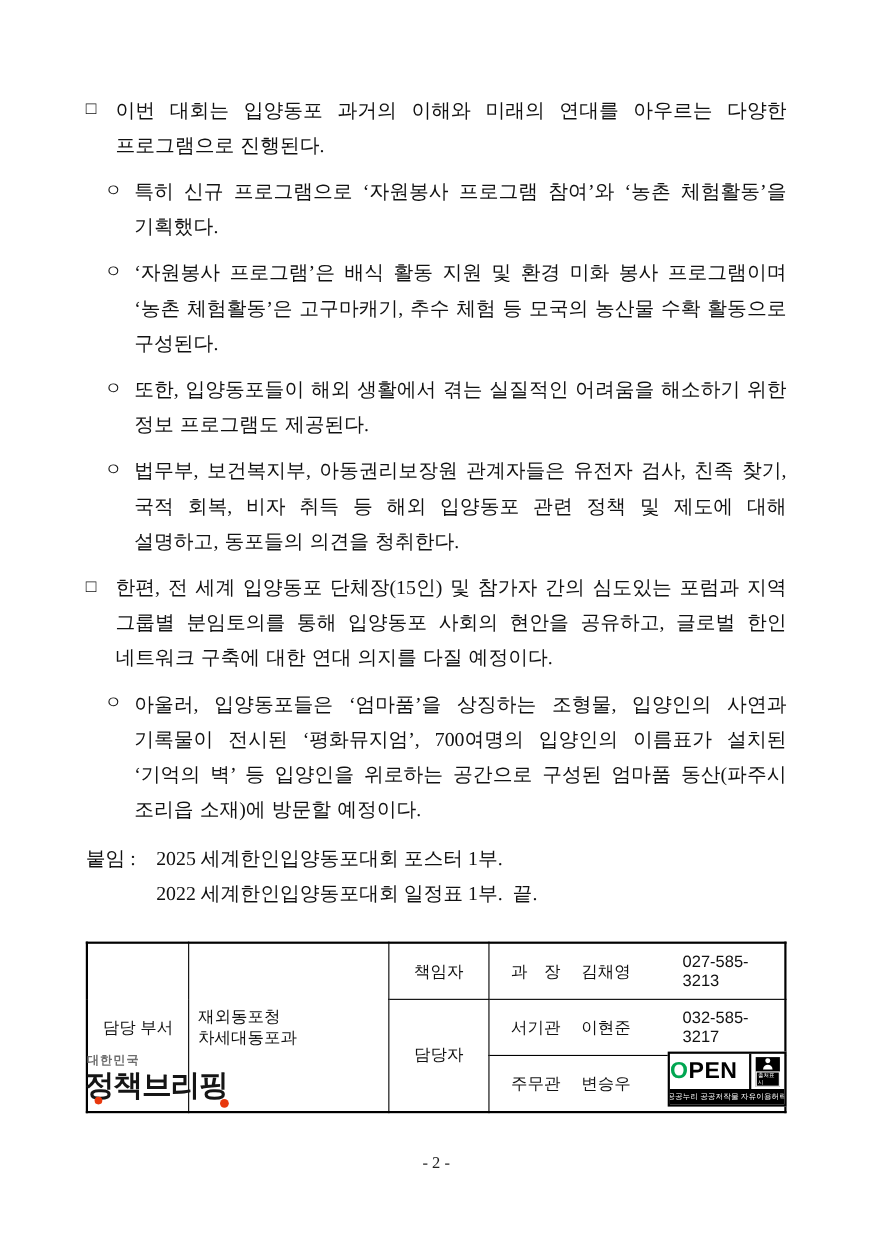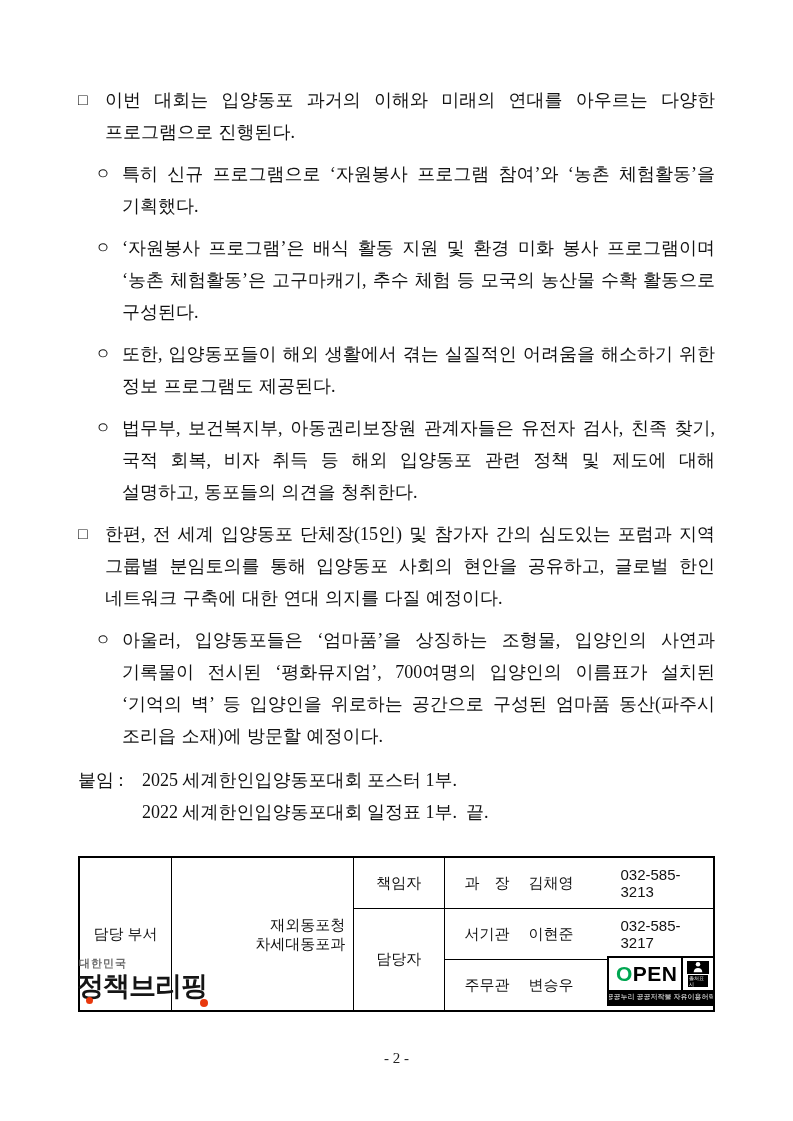--- a/index.html
+++ b/index.html
@@ -14,42 +14,42 @@
   .ptext{flex:1;text-align:justify;word-break:keep-all;word-spacing:1px;}
   .attachment{display:flex;font-size:18px;line-height:32px;margin-top:12px;}
   .att-label{width:64px;flex-shrink:0;}
   .att-lines div{white-space:pre-wrap;}
 
   .contact-table{margin-top:28px;width:637px;border-collapse:collapse;
     font-family:"Liberation Sans","DejaVu Sans",sans-serif;font-size:15px;}
   .contact-table td{border:1px solid #000;height:31px;padding:8px;}
   .contact-table{border:2px solid #000;}
   td.c-head{width:88px;text-align:center;}
-  td.c-dept{width:198px;text-align:right;line-height:19px;}
+  td.c-dept{width:198px;text-align:left;line-height:19px;}
   td.c-role{width:86px;text-align:center;}
   td.c-staff{width:261px;}
   .staff{display:flex;align-items:center;padding:0 12px;}
   .staff .pos{width:64px;white-space:pre;}
   .staff .name{width:92px;}
   .staff .phone{flex:1;}
 
   .footer{position:absolute;left:77px;right:78px;top:956px;display:flex;
     justify-content:space-between;align-items:flex-start;}
   .brief{position:relative;font-family:"Liberation Sans","DejaVu Sans",sans-serif;}
   .brief .country{font-size:11px;font-weight:bold;color:#6d6d6d;letter-spacing:1px;margin-left:2px;}
   .brief .title{font-size:27px;font-weight:800;letter-spacing:-1px;color:#151515;line-height:30px;}
   .brief .dot{position:absolute;background:#e8380d;border-radius:50%;}
   .brief .dot1{width:7px;height:7px;left:9px;bottom:-3px;}
   .brief .dot2{width:8px;height:8px;right:-1px;bottom:-6px;}
 
   .open-mark{width:104px;border:2px solid #000;background:#fff;
     font-family:"Liberation Sans","DejaVu Sans",sans-serif;}
   .open-top{display:flex;align-items:stretch;height:32px;}
   .open-text{display:block;flex:1;font-size:21px;font-weight:bold;letter-spacing:0.5px;
-    line-height:32px;padding-left:7px;color:#000;}
+    line-height:32px;color:#000;}
   .open-text::first-letter{color:#00a651;}
   .open-badge{width:30px;border-left:2px solid #000;display:flex;align-items:center;justify-content:center;}
   .badge-box{width:22px;height:27px;background:#000;display:flex;flex-direction:column;
     align-items:center;justify-content:center;}
   .badge-label{font-size:5px;line-height:6px;color:#fff;border:1px solid #fff;padding:0 1px;margin-top:1px;}
   .open-bottom{background:#000;color:#fff;height:14px;display:flex;align-items:center;
     justify-content:center;font-size:7px;white-space:nowrap;overflow:hidden;}
 
   .page-number{position:absolute;left:0;right:0;top:1050px;text-align:center;
     font-size:15px;color:#222;}
@@ -108,21 +108,21 @@
       <td class="c-head" rowspan="3">담당 부서</td>
       <td class="c-dept" rowspan="3">
         <div>재외동포청</div>
         <div>차세대동포과</div>
       </td>
       <td class="c-role">책임자</td>
       <td class="c-staff">
         <div class="staff">
           <span class="pos">과　장</span>
           <span class="name">김채영</span>
-          <span class="phone">032-585-3213</span>
+          <span class="phone">027-585-3213</span>
         </div>
       </td>
     </tr>
     <tr>
       <td class="c-role" rowspan="2">담당자</td>
       <td class="c-staff">
         <div class="staff">
           <span class="pos">서기관</span>
           <span class="name">이현준</span>
           <span class="phone">032-585-3217</span>

